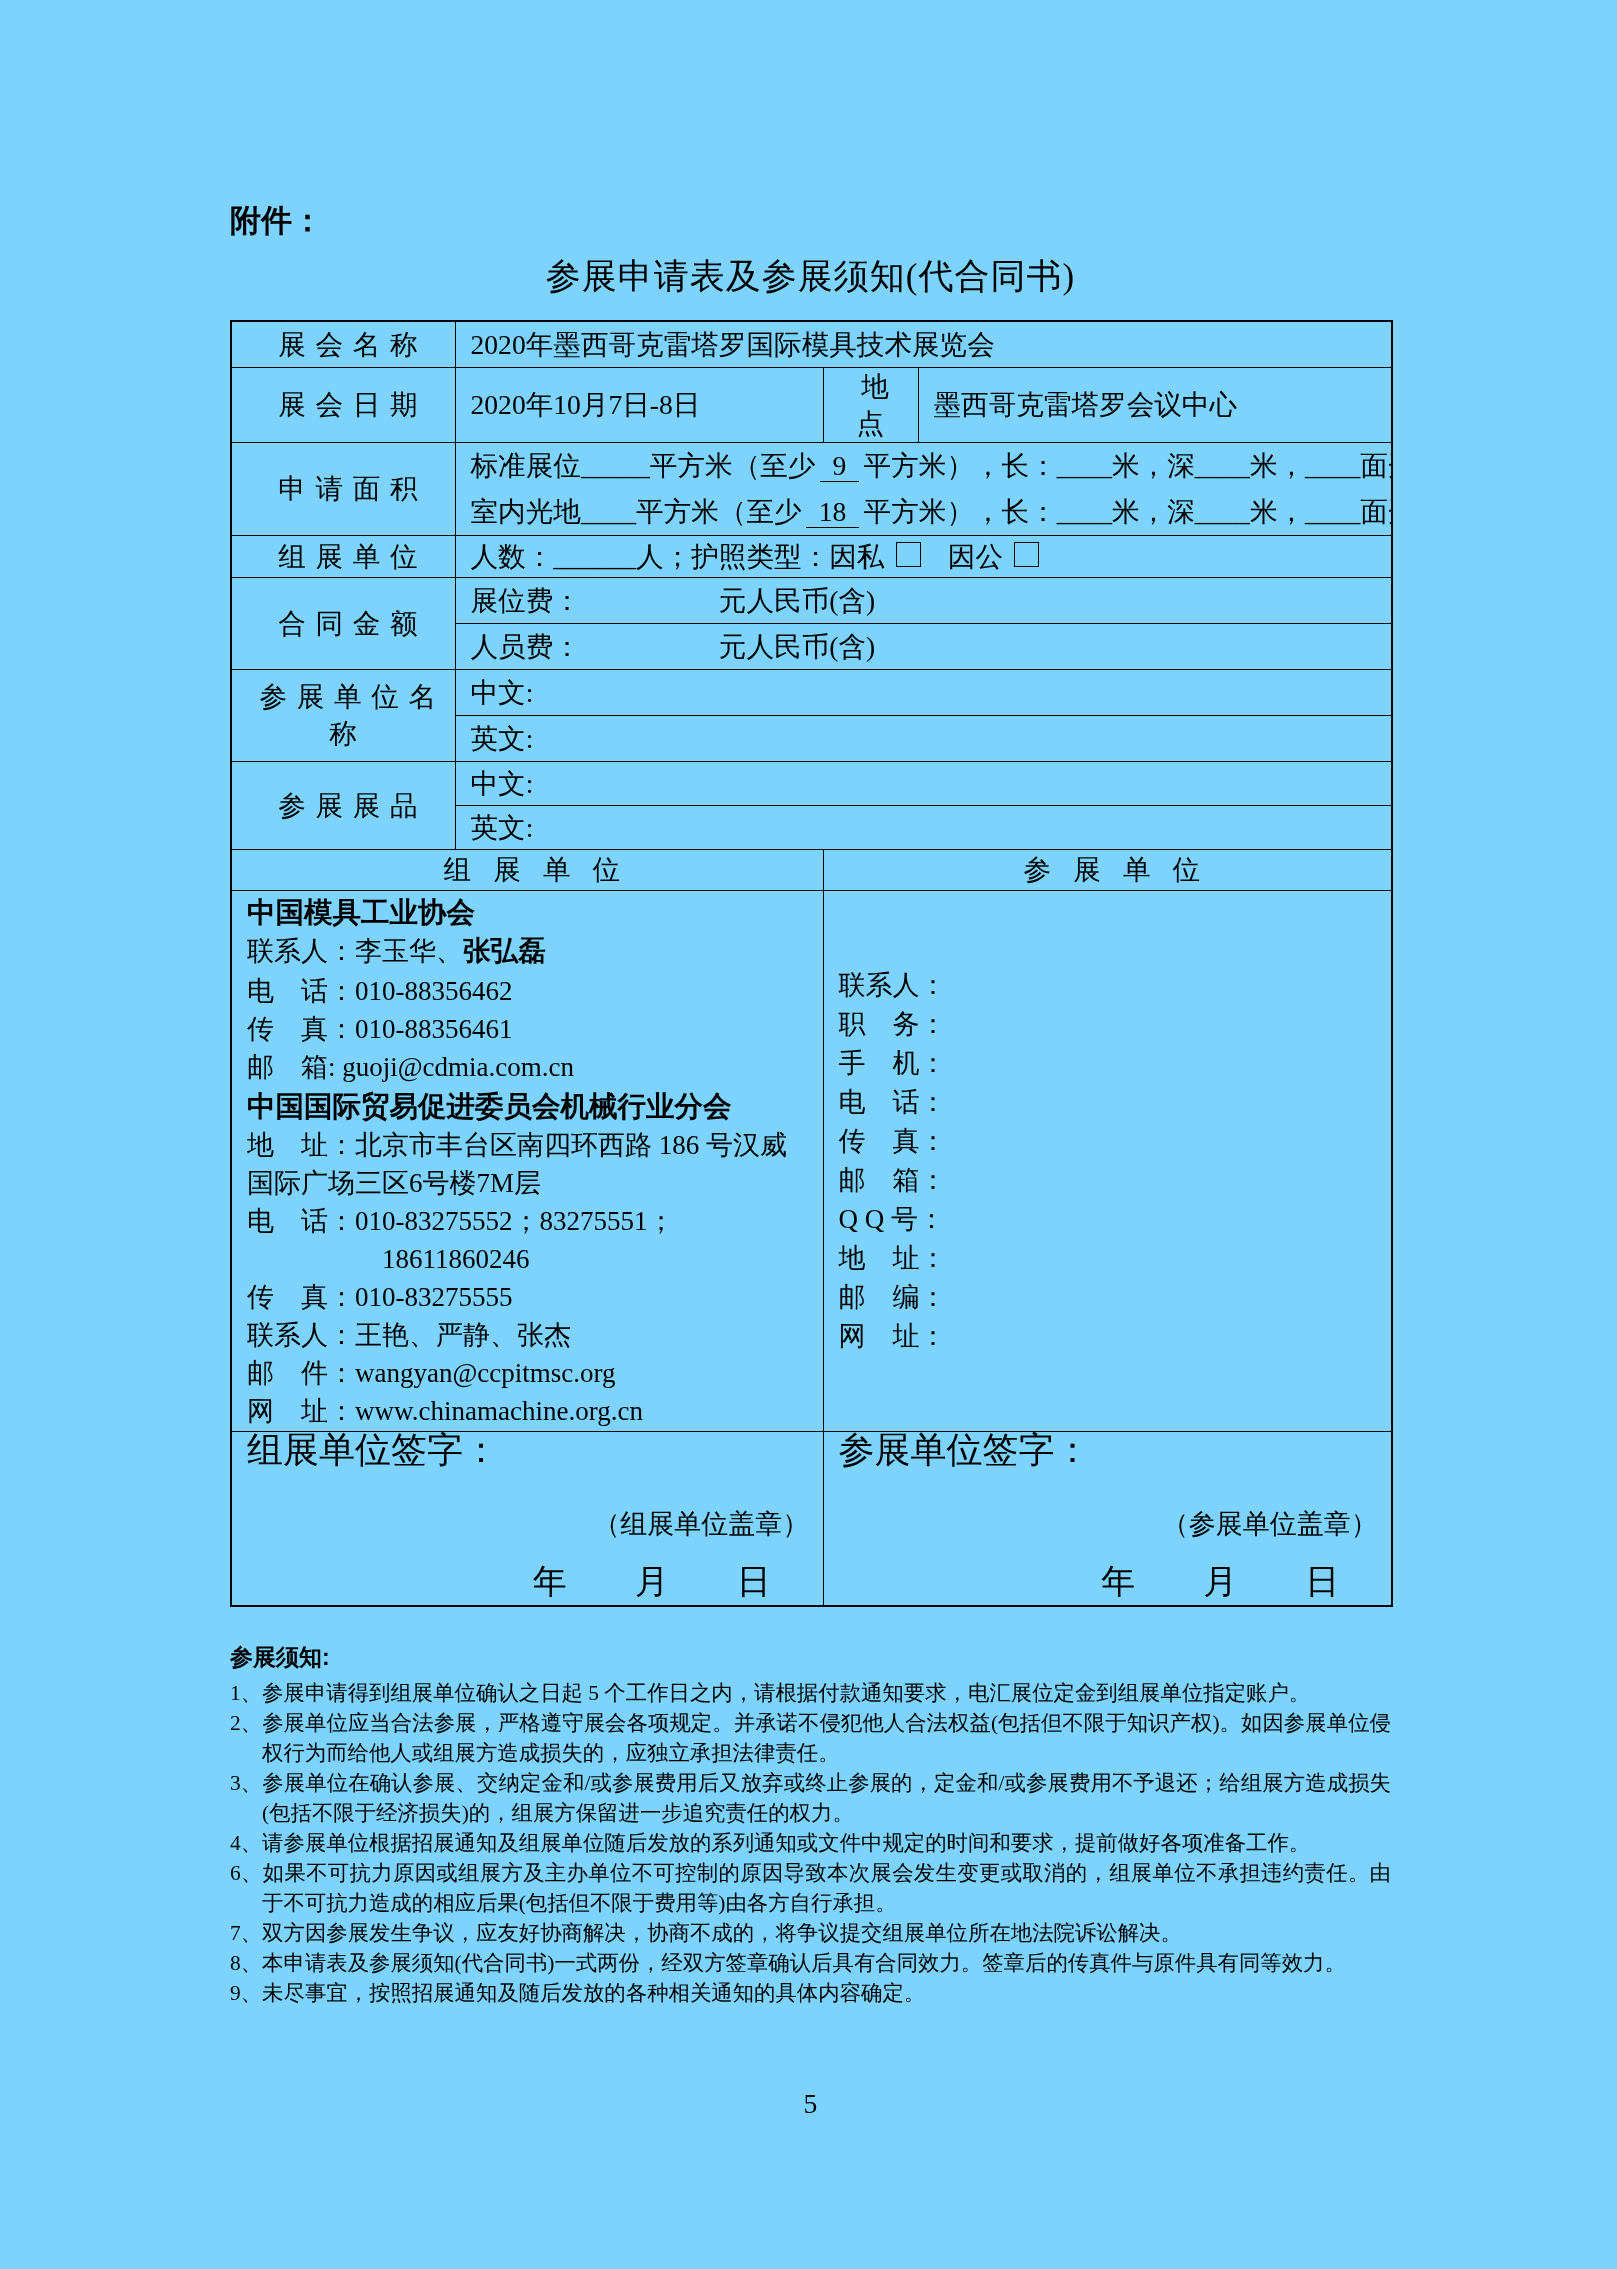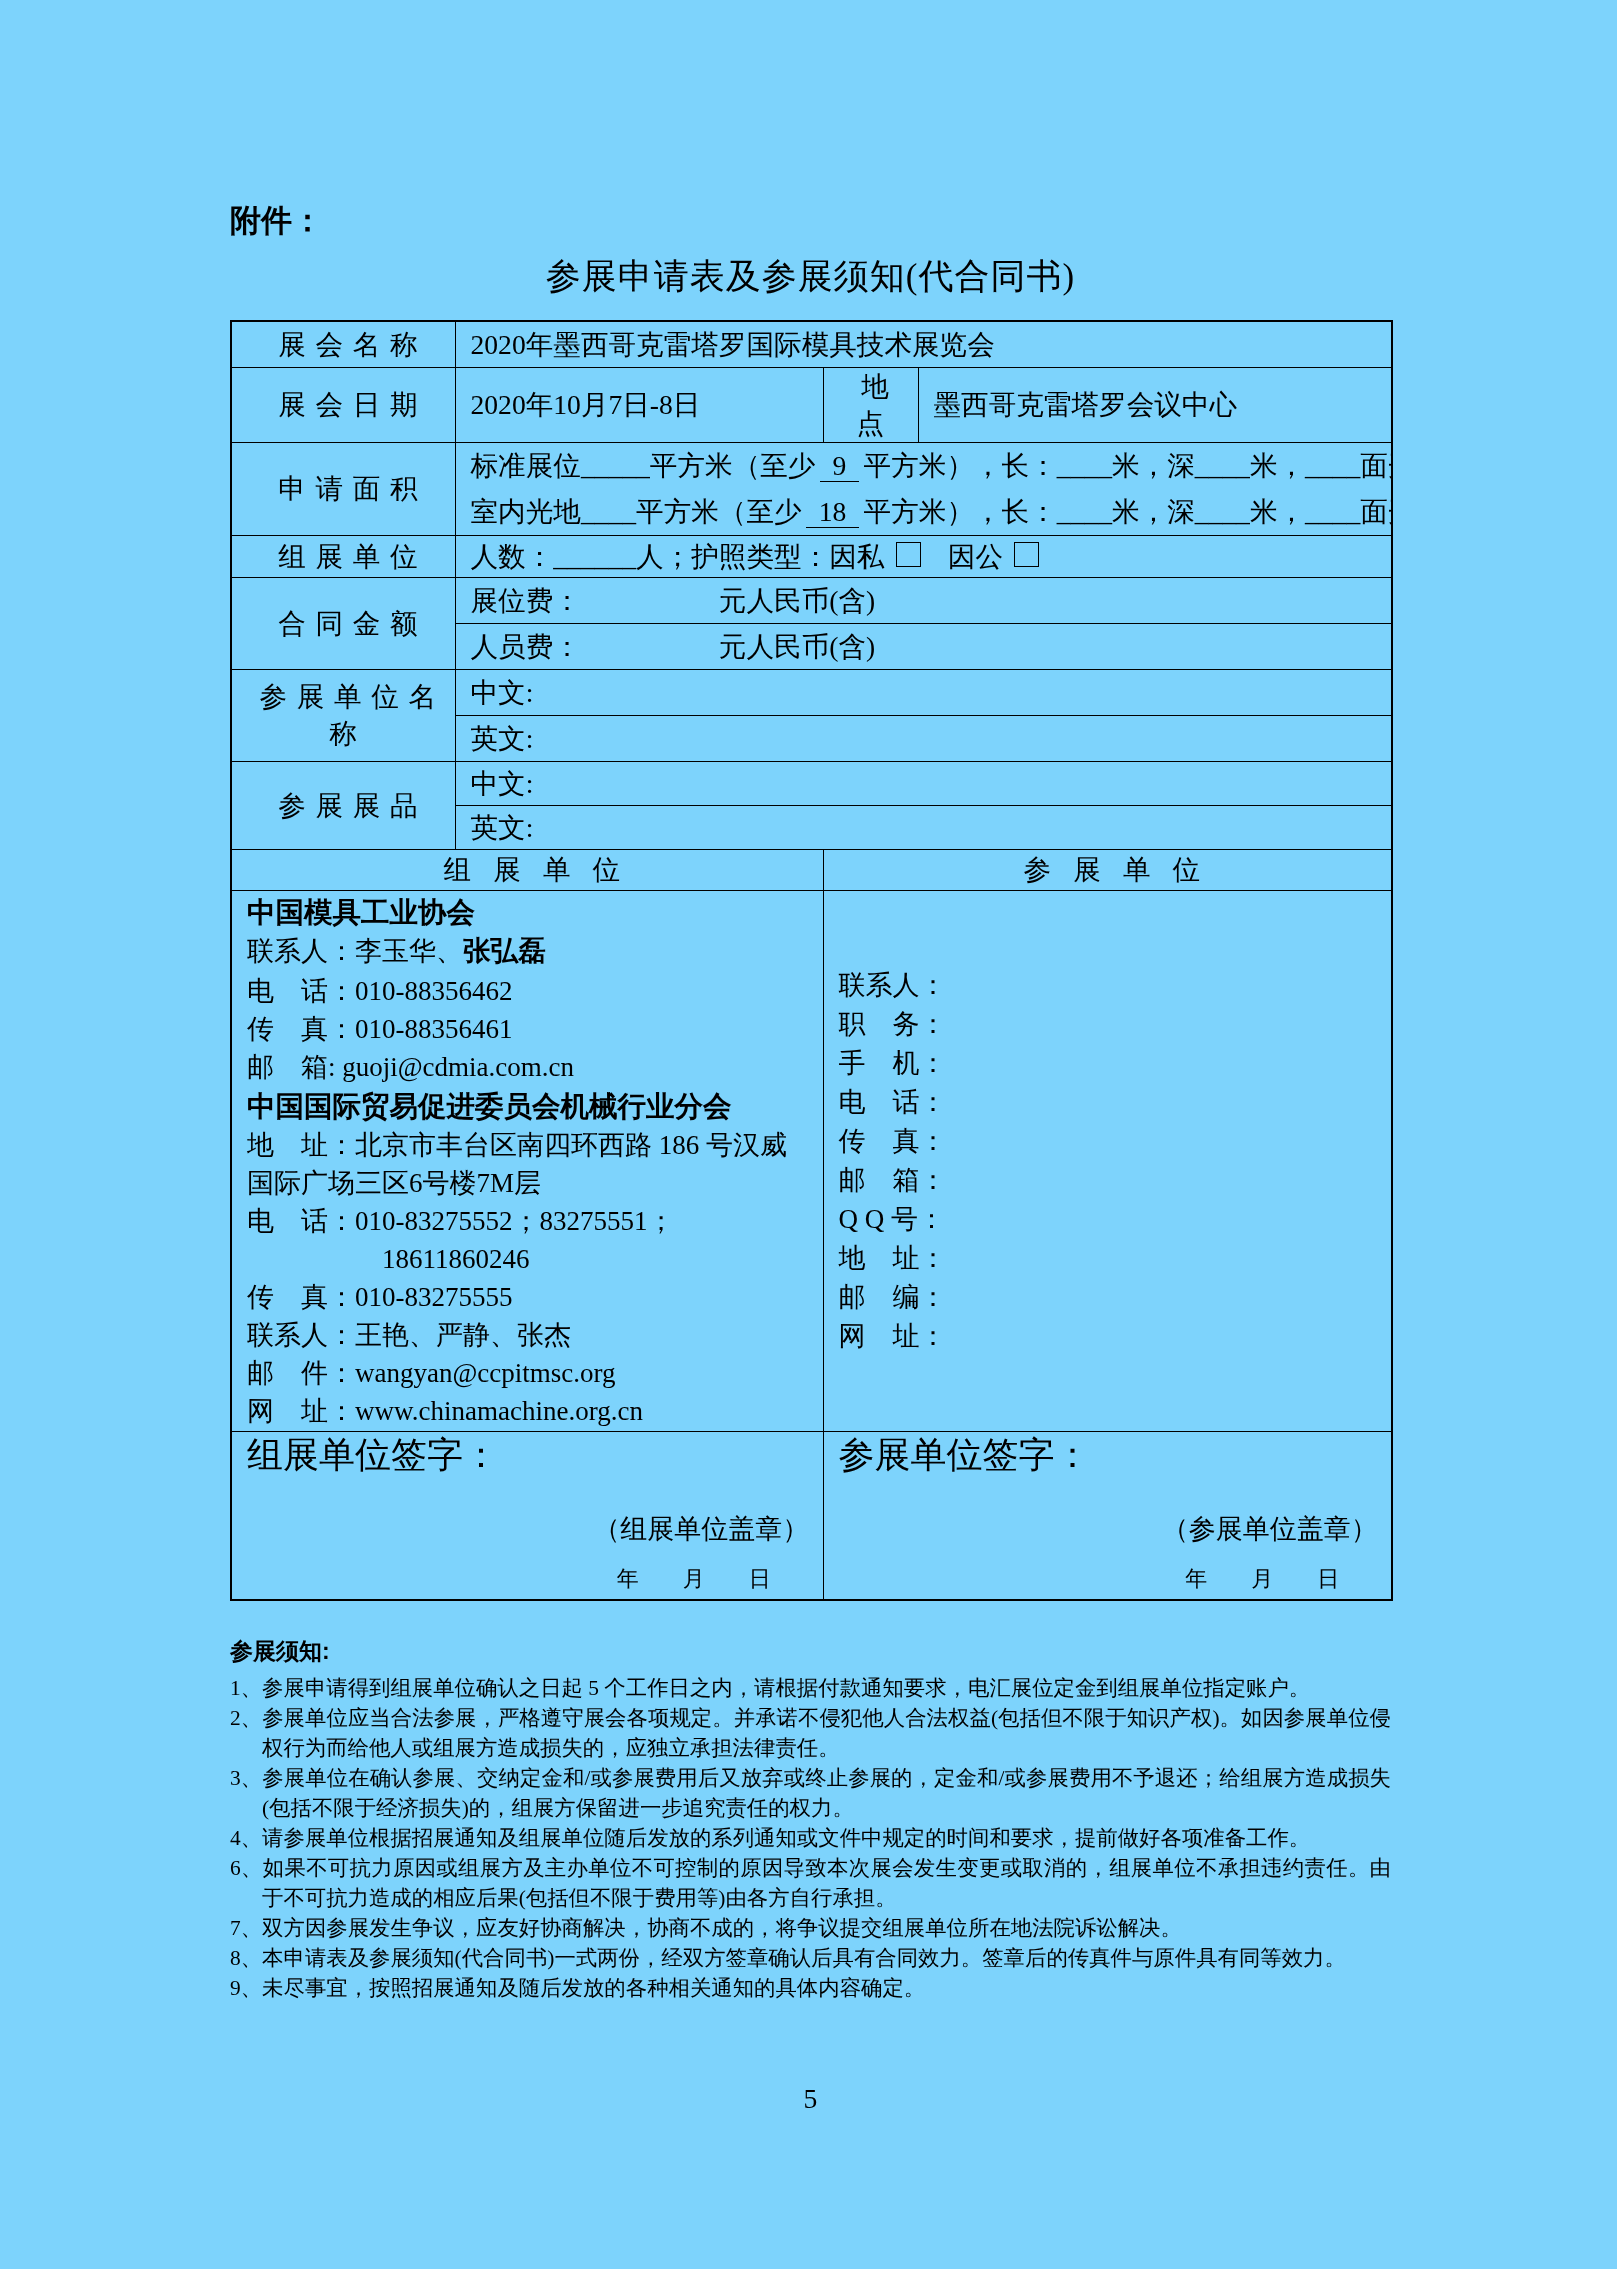--- a/index.html
+++ b/index.html
@@ -60,21 +60,21 @@
     font-weight:bold;font-size:27.6px;
   }
   .tel-cont{margin-left:135px;}
 
   td.excell{vertical-align:top;padding:53px 0 0 17px;}
   td.excell .line{font-size:27px;line-height:39px;}
 
   td.sigcell{vertical-align:top;padding:11.4px 15px 13.3px 15px;}
   .sig-label{font-size:36px;line-height:36px;}
   .sig-seal{text-align:right;font-size:27px;margin-top:38px;padding-right:7.6px;}
-  .sig-date{text-align:right;font-size:22px;margin-top:17px;padding-right:46px;}
+  .sig-date{text-align:right;font-size:34px;margin-top:17px;padding-right:46px;}
 
   .notes{margin-top:34px;}
   .notes-heading{
     font-family:"Liberation Sans", sans-serif;
     font-weight:bold;font-size:23px;line-height:32px;margin-bottom:5.7px;
   }
   .note-item{
     font-size:21.4px;line-height:30px;
     padding-left:32px;text-indent:-32px;
     text-align:justify;

